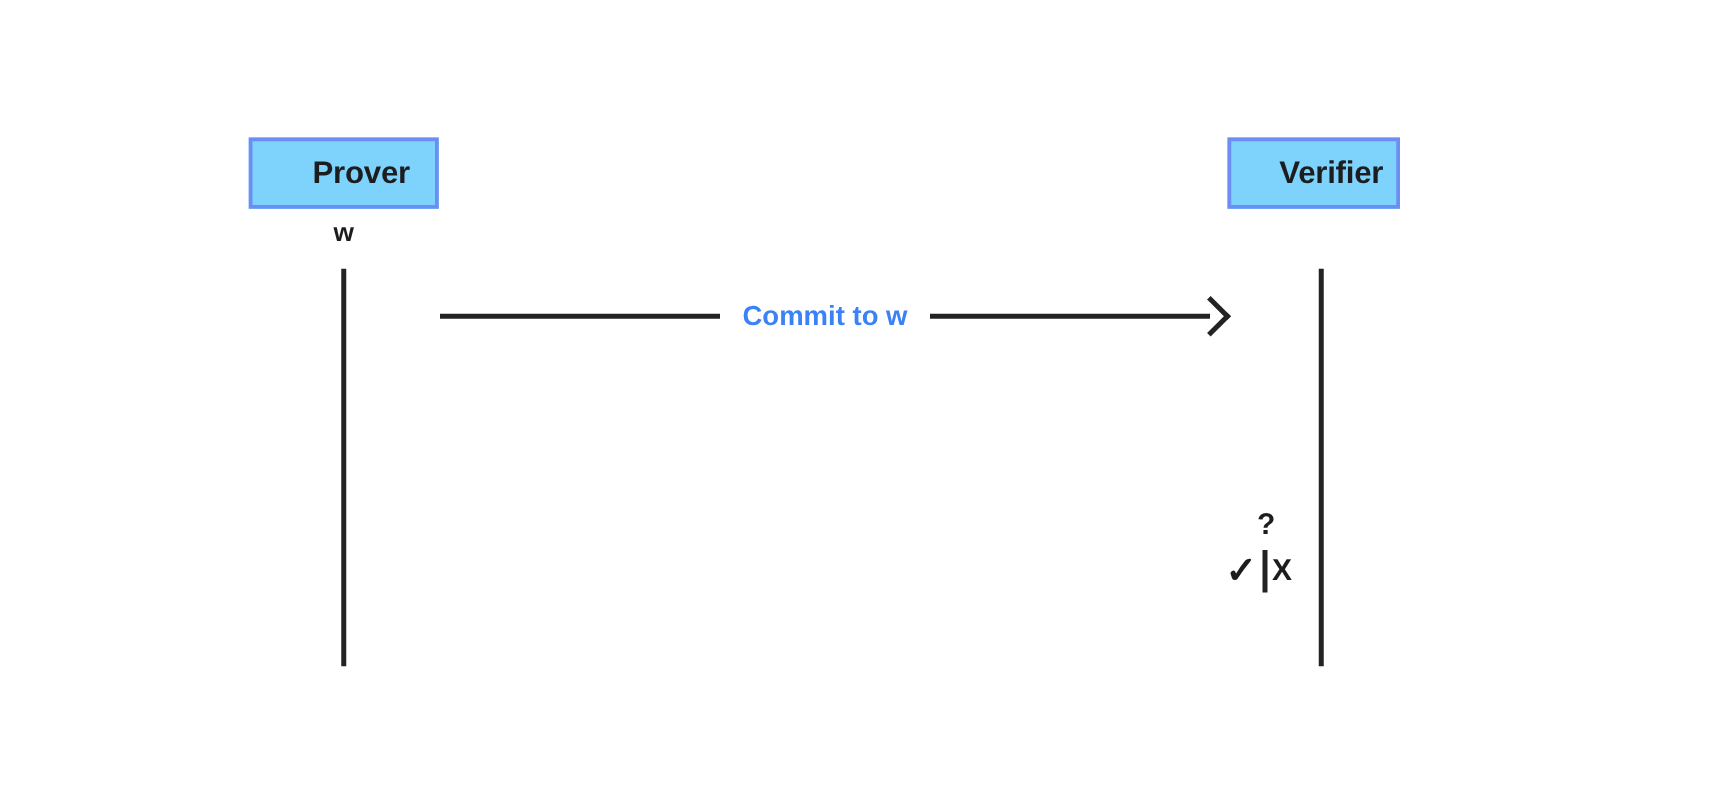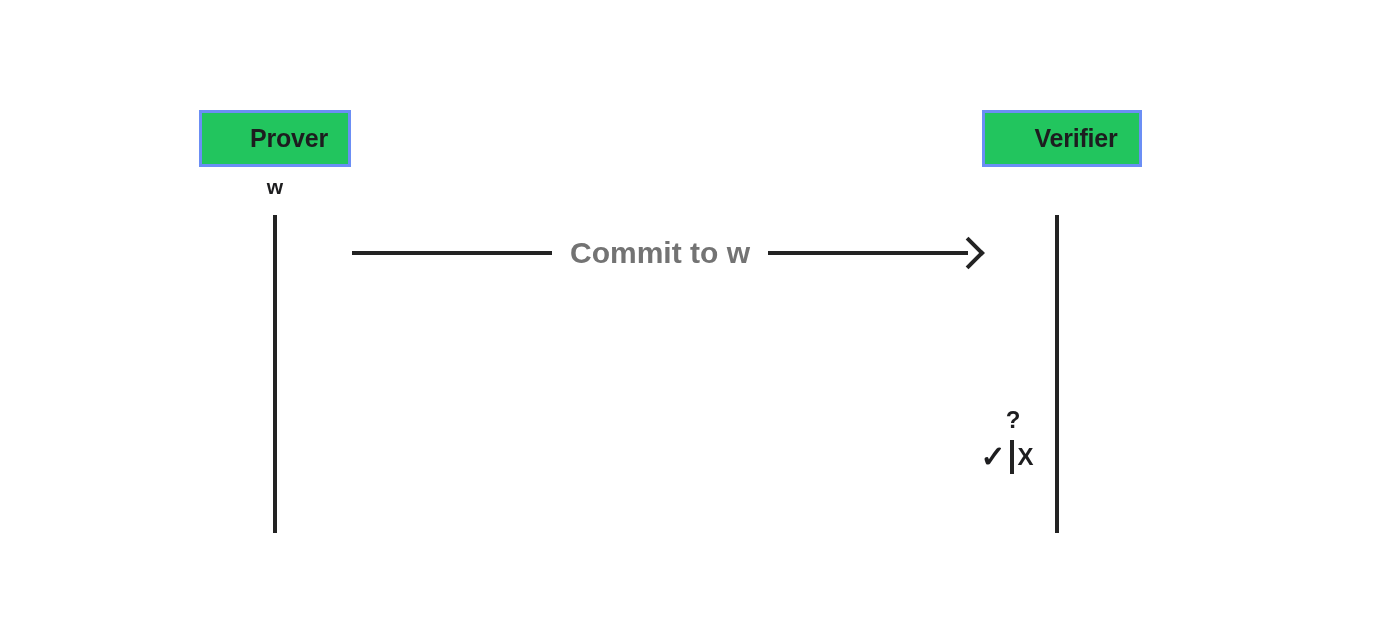--- a/index.html
+++ b/index.html
@@ -18,35 +18,35 @@
     height: 644px;
     background: #ffffff;
     overflow: hidden;
   }
 
   
   .party-box {
     position: absolute;
     box-sizing: border-box;
     border: 3px solid #6b8ef5;
-    background: #22c55e;
+    background: #7dd3fc;
     display: flex;
     align-items: center;
     justify-content: center;
     padding-left: 28px;
   }
   .party-label {
     font-size: 25px;
     font-weight: bold;
     color: #1d1d1f;
     letter-spacing: -0.2px;
     line-height: 1;
   }
   #prover-box  { left: 199px; top: 110px; width: 152px; height: 57px; }
-  #verifier-box{ left: 982px; top: 110px; width: 160px; height: 57px; }
+  #verifier-box{ left: 982px; top: 110px; width: 138px; height: 57px; }
 
   
   #witness-label {
     position: absolute;
     left: 240px;
     top: 176px;
     width: 70px;
     text-align: center;
     font-size: 21px;
     font-weight: bold;
@@ -90,23 +90,23 @@
     right: 12px;
     top: 50%;
     margin-top: -2px;
     height: 4px;
     background: #232323;
   }
   .msg-seg.seg-right-short::before { right: 24px; }
 
   .msg-text {
     flex: 0 0 auto;
-    font-size: 30px;
-    font-weight: bold;
-    color: #737373;
+    font-size: 22px;
+    font-weight: bold;
+    color: #3b82f6;
     white-space: nowrap;
     line-height: 1;
     padding: 0 6px;
   }
 
   
   .arrowhead {
     position: absolute;
     width: 19px;
     height: 19px;

